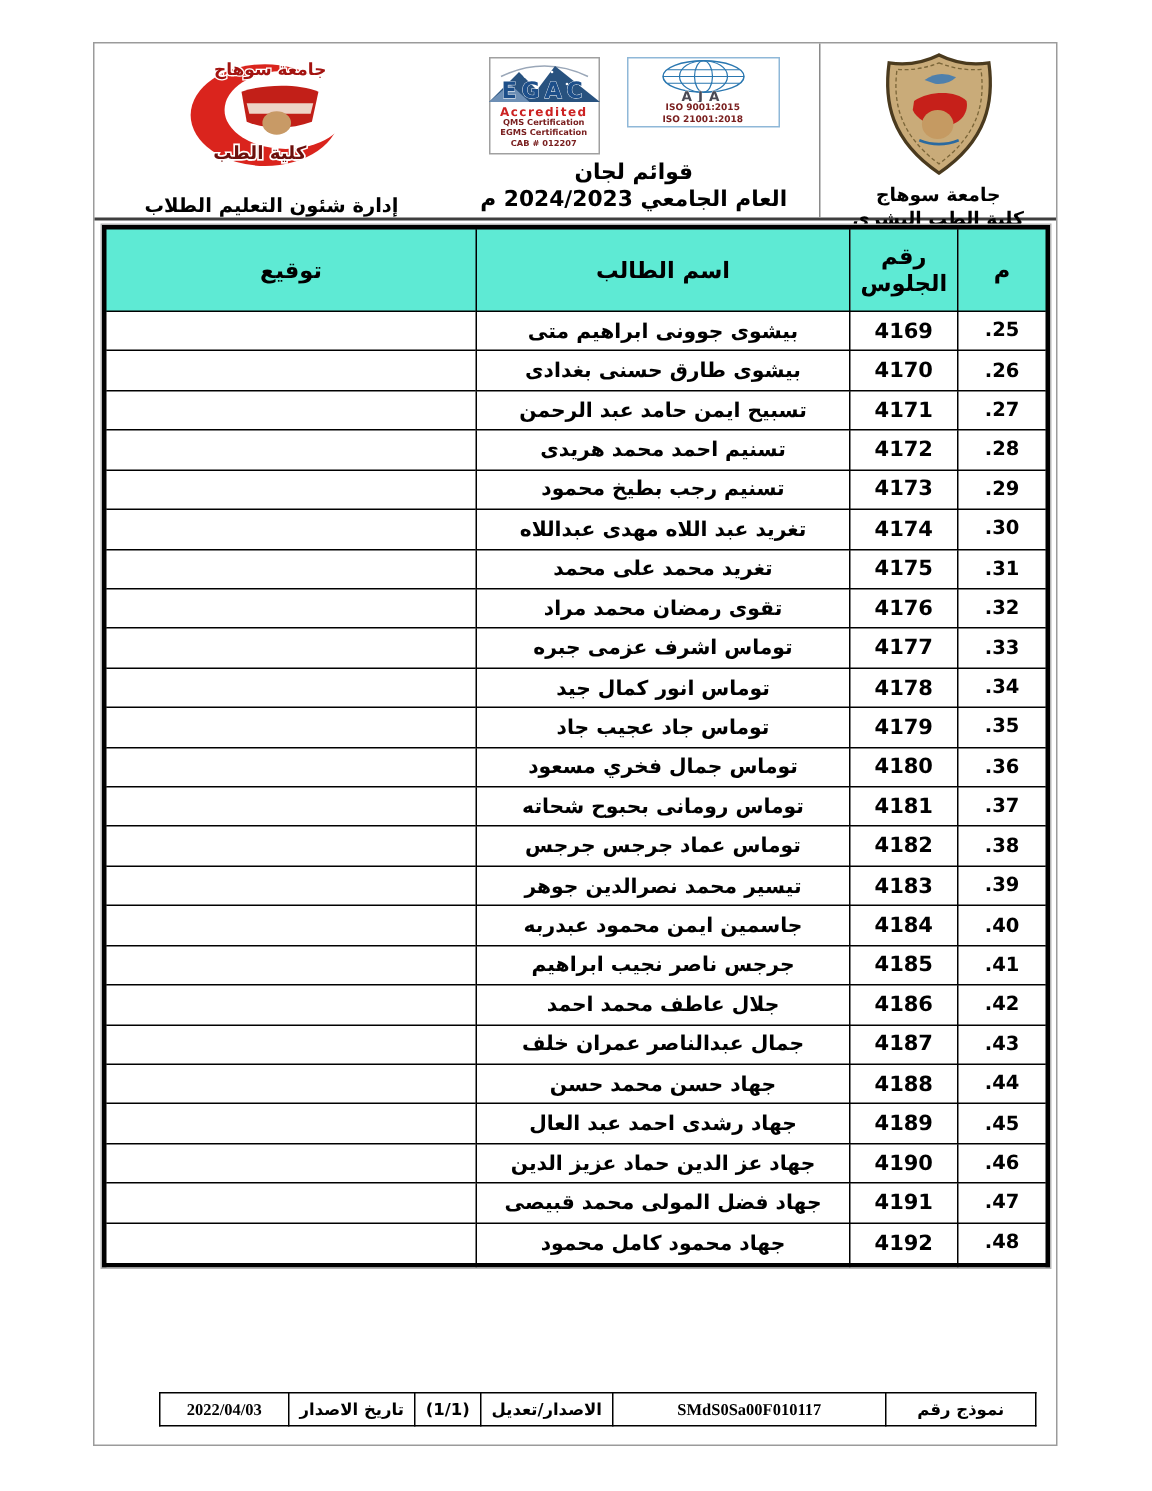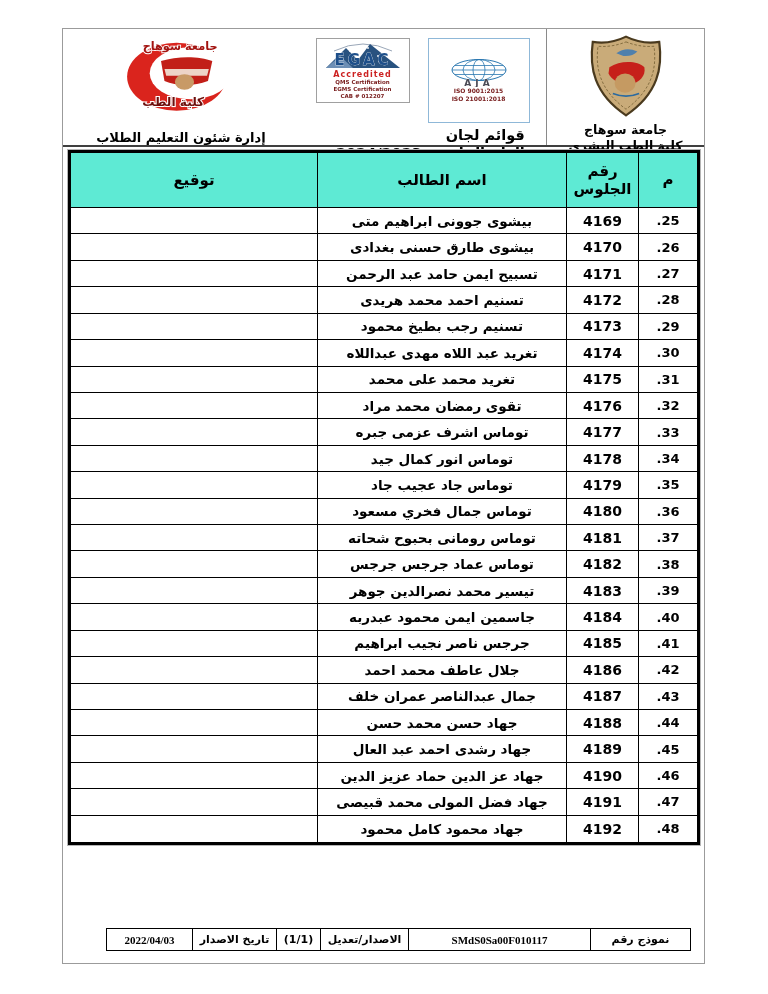--- a/index.html
+++ b/index.html
@@ -8,32 +8,32 @@
   .frame{position:absolute;left:62px;top:28px;width:641px;height:934px;border:1px solid #9b9b9b;}
 
   
   .header{position:absolute;top:0;left:0;right:0;height:116px;border-bottom:2px solid #3f3f3f;
           display:flex;flex-direction:row-reverse;}
   .h-univ{width:158px;border-left:1px solid #8a8a8a;display:flex;flex-direction:column;
           align-items:center;padding-top:5px;box-sizing:border-box;}
   .h-univ .uline{font-size:12.5px;font-weight:bold;line-height:1.25;direction:rtl;}
   .h-center{width:247px;display:flex;flex-direction:column;align-items:center;padding-top:9px;box-sizing:border-box;}
   .logos{display:flex;gap:18px;align-items:flex-start;}
-  .titles{direction:rtl;margin-top:3px;}
+  .titles{direction:rtl;text-align:center;margin-top:3px;}
   .titles div{font-size:14.5px;font-weight:bold;line-height:18px;white-space:nowrap;}
   .h-left{flex:1;display:flex;flex-direction:column;align-items:center;padding-top:6px;}
   .dept{font-size:13px;font-weight:bold;direction:rtl;margin-top:11px;white-space:nowrap;}
 
   
-  .egac-box{width:94px;border:1px solid #a0a0a0;background:#fff;box-sizing:border-box;
+  .egac-box{width:74px;border:1px solid #a0a0a0;background:#fff;box-sizing:border-box;
             display:flex;flex-direction:column;align-items:center;padding:1px 2px 2px;}
   .egac-acc{font-size:8px;font-weight:bold;color:#cc2222;line-height:9px;letter-spacing:1px;}
   .egac-small{font-size:5.5px;font-weight:bold;color:#7a2020;line-height:7px;text-align:center;white-space:nowrap;}
   .aja-box{width:102px;border:1px solid #8fb8d8;background:#fff;box-sizing:border-box;
-           display:flex;flex-direction:column;align-items:center;padding:20px;}
+           display:flex;flex-direction:column;align-items:center;padding:1px;}
   .aja-small{font-size:6px;font-weight:bold;color:#7a2020;line-height:7.5px;text-align:center;white-space:nowrap;}
 
   
   table{border-collapse:collapse;}
   .main-table{position:absolute;left:5px;top:121px;width:629px;height:695px;direction:rtl;
               table-layout:fixed;border:3px solid #000;outline:1px solid #b5b5b5;}
   .main-table th,.main-table td{border:1px solid #000;text-align:center;vertical-align:middle;padding:0;}
   .main-table thead th{background:#5eead4;height:54px;font-size:15px;font-weight:bold;}
   .main-table tbody td{font-weight:bold;}
   .c-no{font-size:13px;direction:ltr;}

